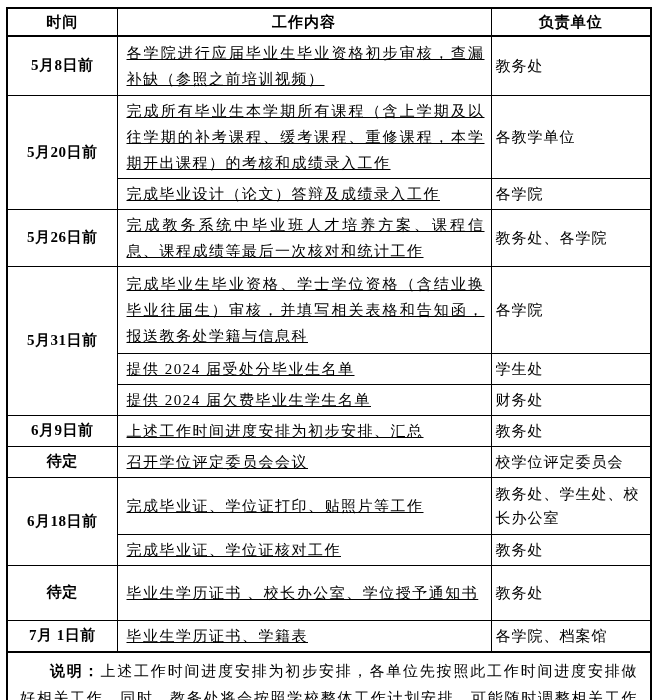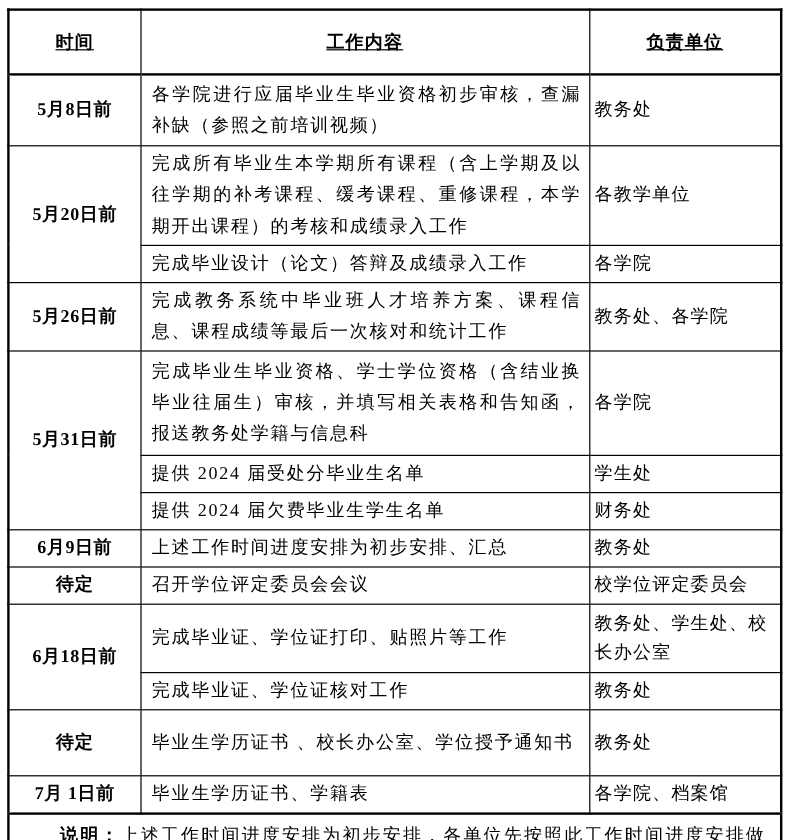--- a/index.html
+++ b/index.html
@@ -27,34 +27,34 @@
     border: 1px solid #000;
     vertical-align: middle;
     font-size: 15px;
   }
   thead th {
     border-bottom: 2px solid #000;
     font-weight: bold;
     text-align: center;
     letter-spacing: 1px;
     height: 26px;
-    padding: 13px;
-    text-decoration: underline;
+    padding: 0;
   }
   td.time {
     font-weight: bold;
     text-align: center;
     letter-spacing: 0.5px;
     padding: 0 2px;
   }
   td.content {
     text-align: justify;
     padding: 2px 6px 2px 9px;
     line-height: 26px;
     letter-spacing: 1.5px;
+    text-decoration: underline;
   }
   td.unit {
     text-align: left;
     line-height: 24px;
     letter-spacing: 1px;
     padding: 0 4px;
   }
   td.note-cell {
     border-top: 2px solid #000;
     padding: 5px 12px 5px 12px;

